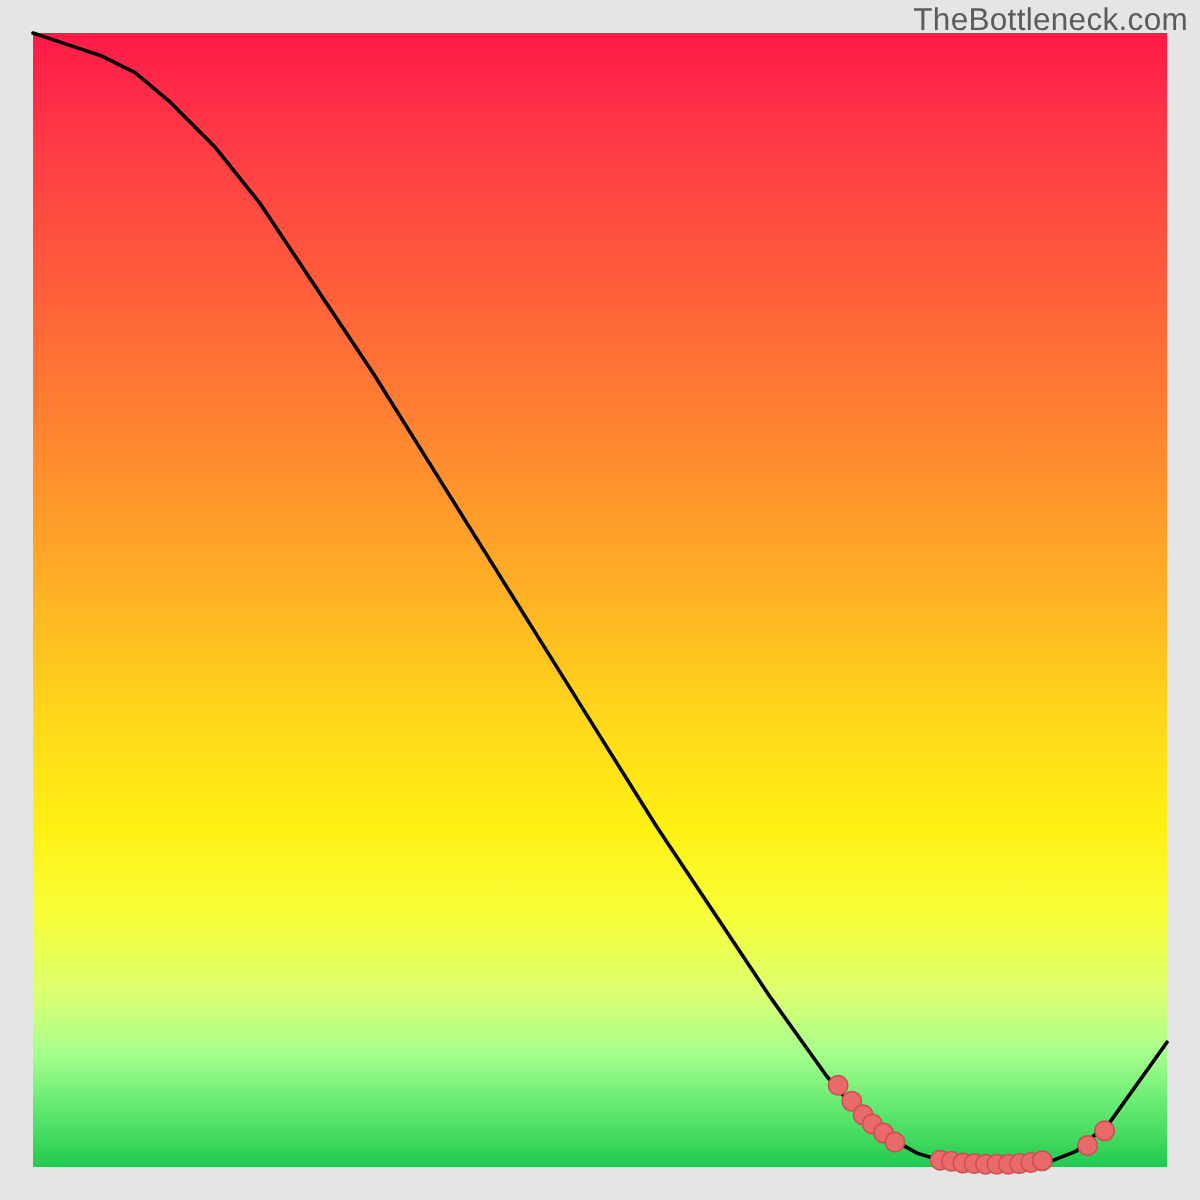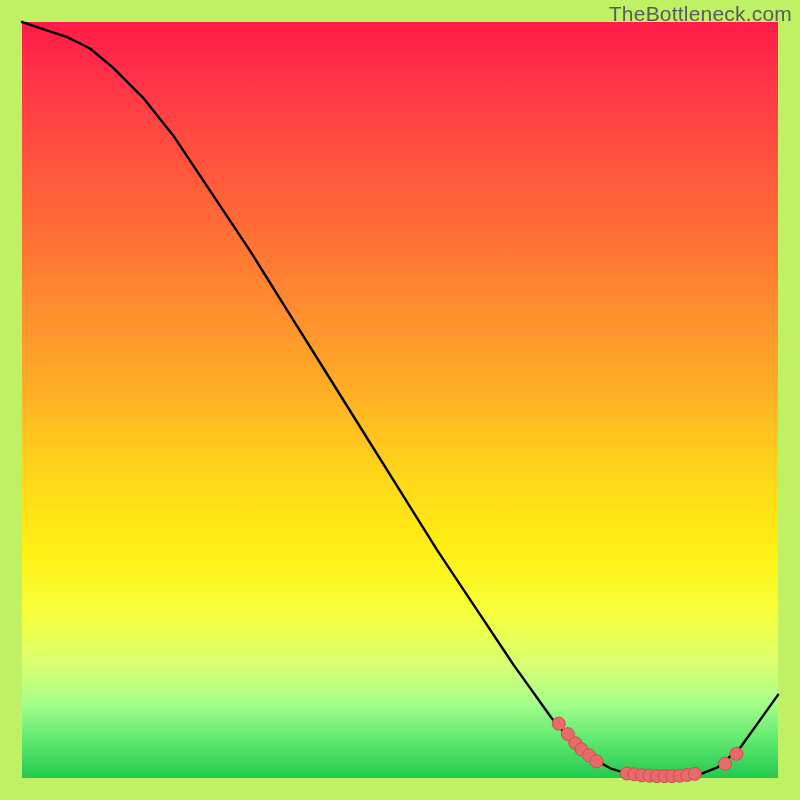--- a/index.html
+++ b/index.html
@@ -7,21 +7,21 @@
     padding: 0;
     width: 800px;
     height: 800px;
     background: #000;
     overflow: hidden;
   }
   .wrap {
     position: relative;
     width: 800px;
     height: 800px;
-    background: #bef264;
+    background: #e5e5e5;
   }
   .plot {
     position: absolute;
     left: 22px;
     top: 22px;
     width: 756px;
     height: 756px;
     
     background: linear-gradient(
       to bottom,

